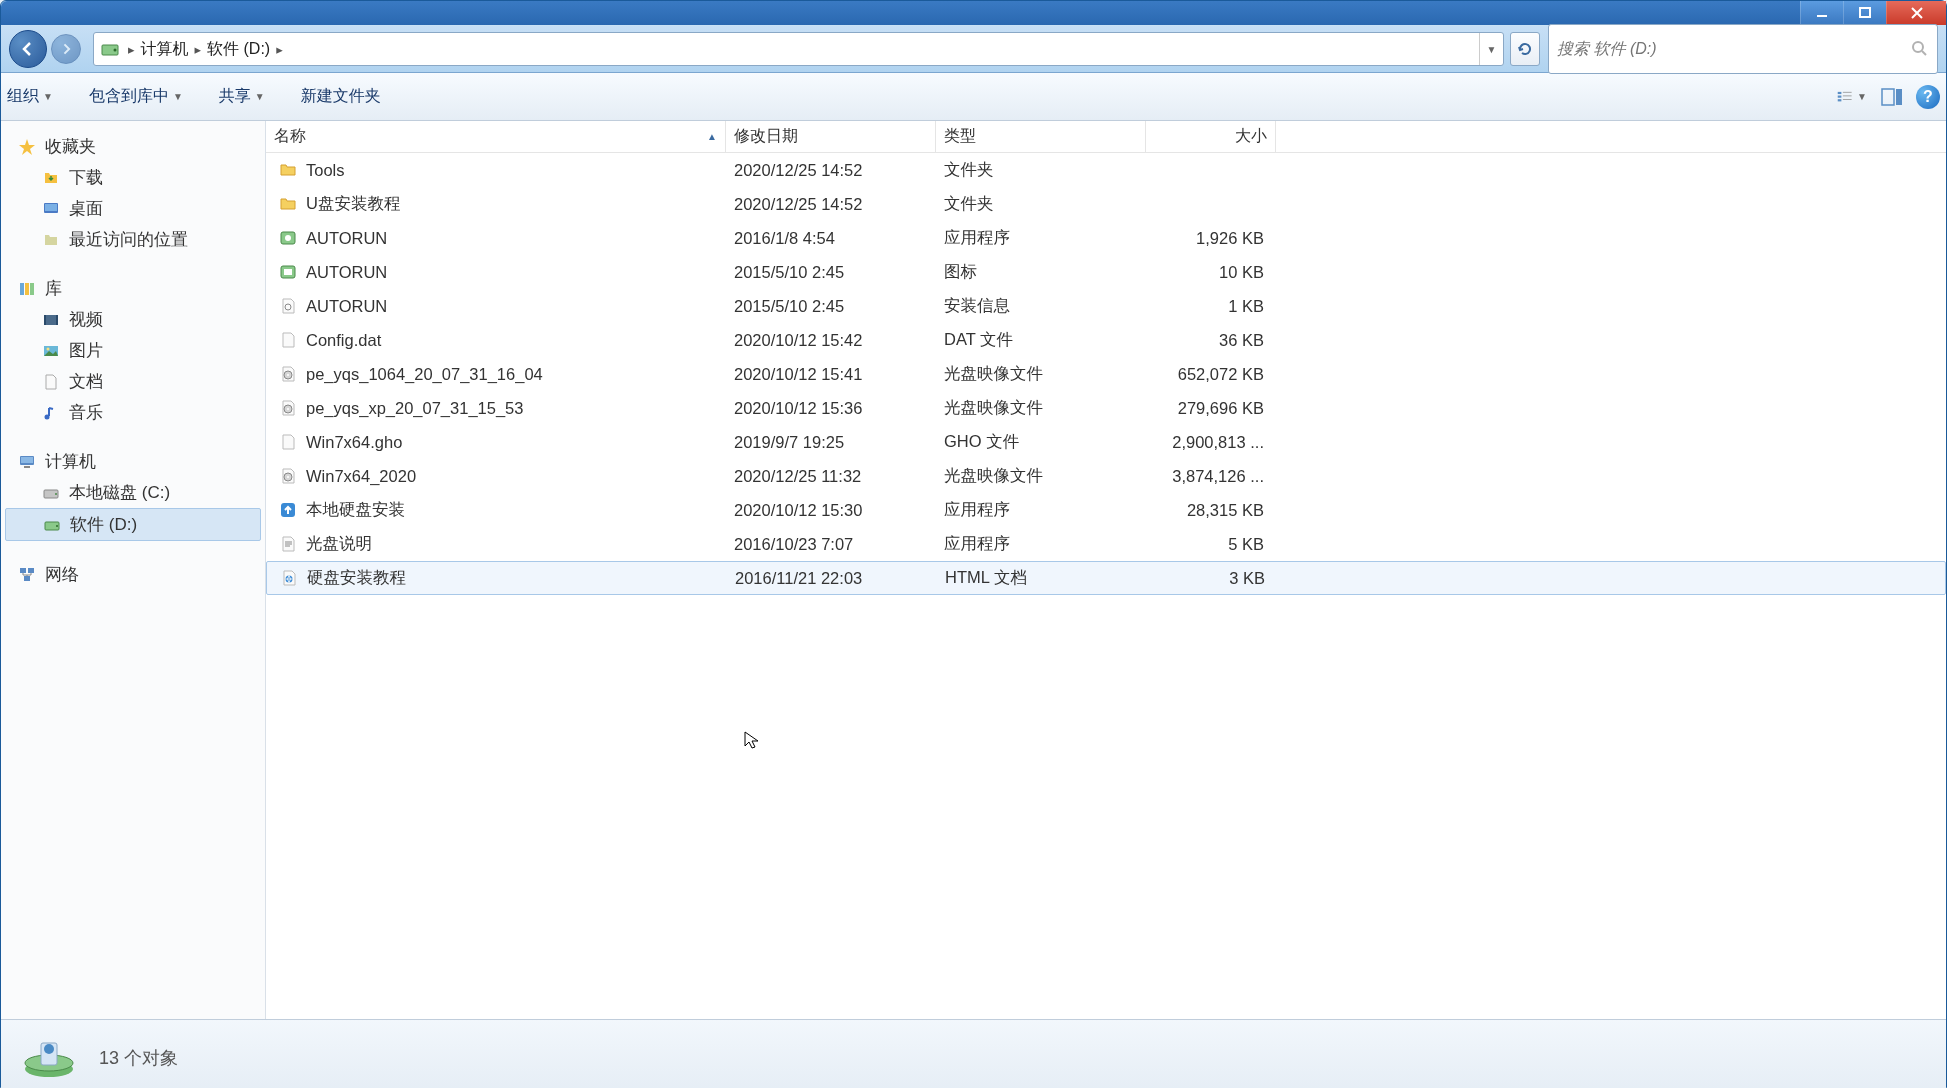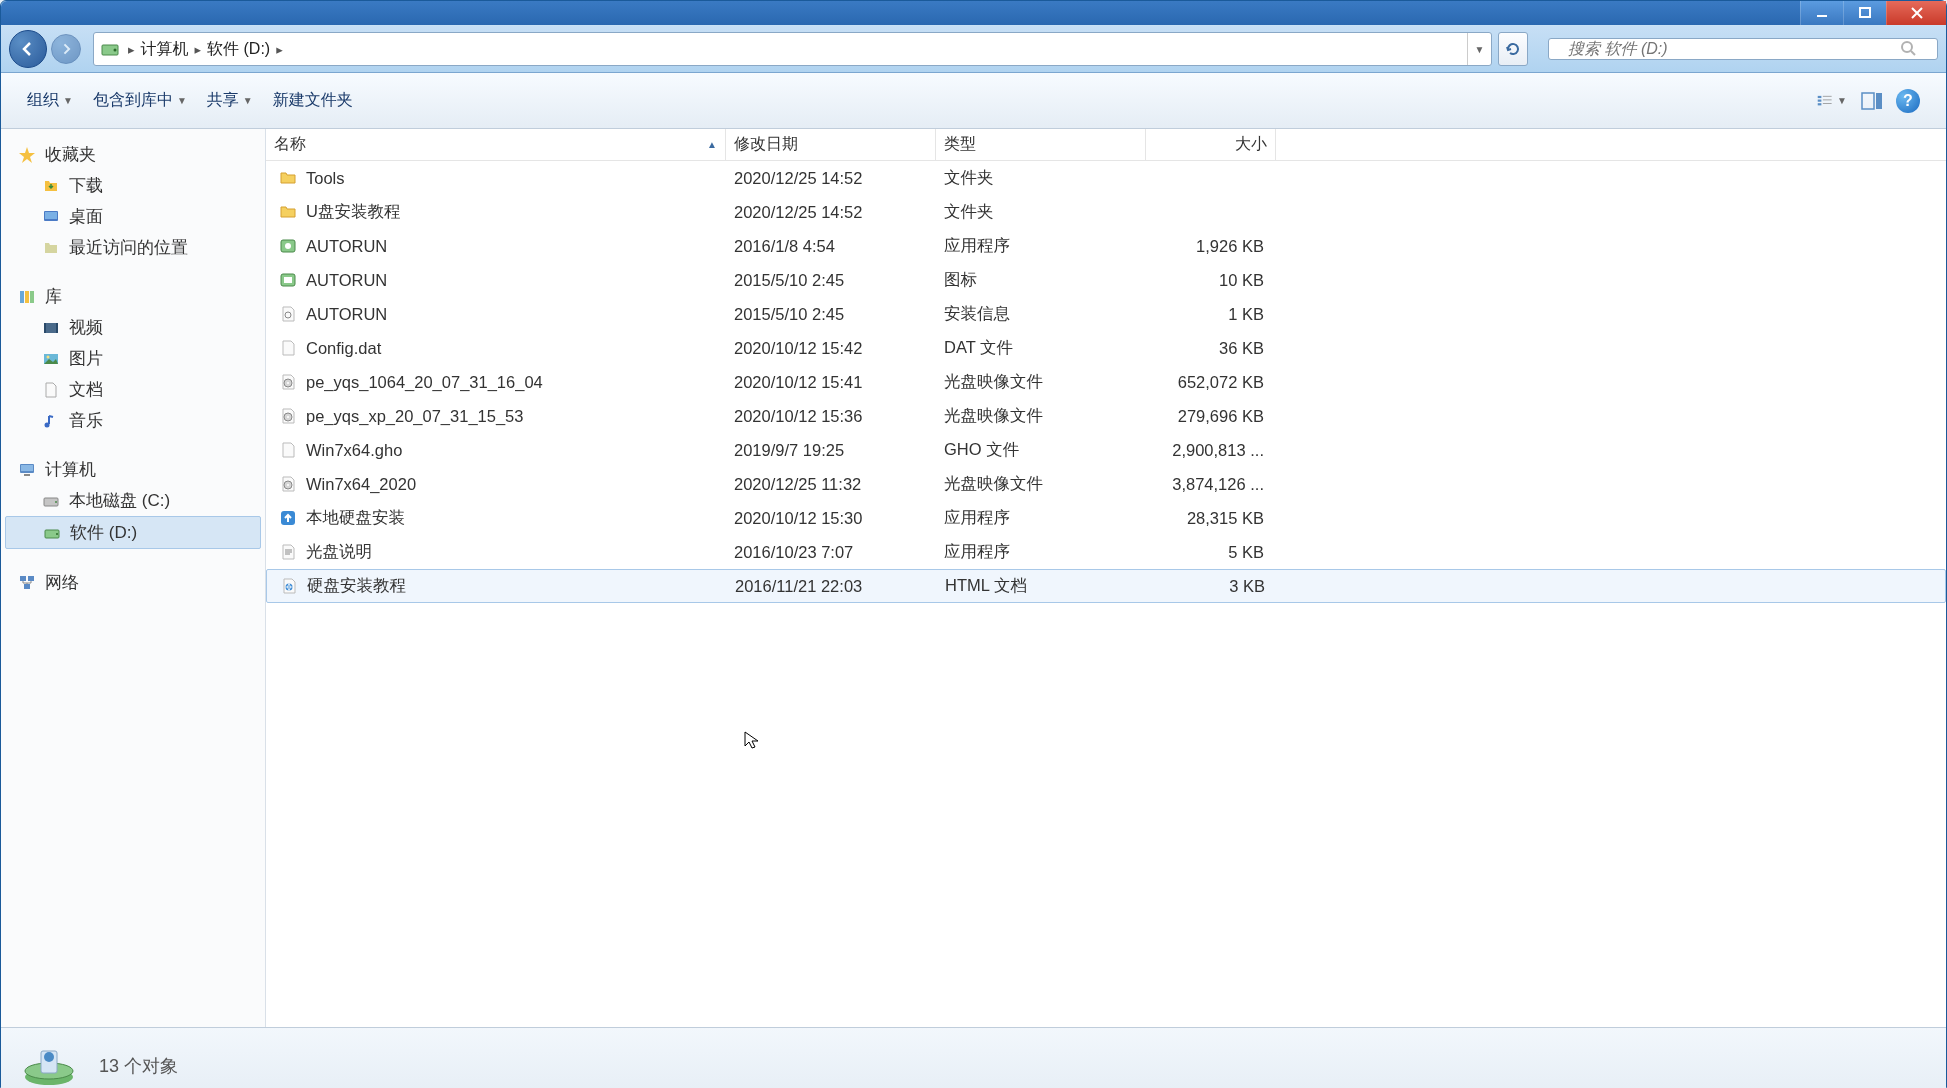--- a/index.html
+++ b/index.html
@@ -29,26 +29,26 @@
 }
 .nav-btn { width:38px; height:38px; border-radius:50%; background: radial-gradient(circle at 30% 30%, #5a8ec5, #2a5a9a); border:1px solid #1a4a8a; display:flex; align-items:center; justify-content:center;}
 .nav-btn.fwd { opacity:0.5; width:30px; height:30px;}
 .nav-btn svg{ fill:white; }
 .addr-bar { flex:1; height:34px; background:white; border:1px solid #8aa8c6; border-radius:3px; display:flex; align-items:center; margin-left:8px;}
 .addr-icon { width:24px; height:24px; margin:0 4px; display:flex; align-items:center; justify-content:center;}
 .bc-sep { color:#555; font-size:13px; padding:0 2px;}
 .bc-item { font-size:16px; color:#222; padding:0 4px; height:100%; display:flex; align-items:center;}
 .addr-drop { width:24px; display:flex; align-items:center; justify-content:center; border-left:1px solid #ccc; height:100%;}
 .refresh { width:30px; height:34px; border:1px solid #8aa8c6; background:linear-gradient(#fcfdff,#e8eef5); margin-left:2px; display:flex;align-items:center;justify-content:center; border-radius:3px;}
-.search-box { width:390px; height:22px; background:white; border:1px solid #8aa8c6; border-radius:3px; margin-left:16px; display:flex; align-items:center; padding:0 19px;}
+.search-box { width:390px; height:50px; background:white; border:1px solid #8aa8c6; border-radius:3px; margin-left:4px; display:flex; align-items:center; padding:0 8px;}
 .search-box input { border:none; outline:none; flex:1; font-size:16px; font-style:italic; color:#888;}
 .search-ico { width:18px; height:18px; opacity:0.5;}
 .toolbar {
-  height:56px; background: linear-gradient(to bottom, #f7fbff, #e5edf5);
-  border-bottom:1px solid #c0cddb; display:flex; align-items:center; padding:0 26px; gap:20px;
+  height:48px; background: linear-gradient(to bottom, #f7fbff, #e5edf5);
+  border-bottom:1px solid #c0cddb; display:flex; align-items:center; padding:0 6px; gap:36px;
 }
 .tb-item { font-size:16px; color:#1a3a6a; display:flex; align-items:center; gap:4px; cursor:default;}
 .tb-right { margin-left:auto; display:flex; align-items:center; gap:8px;}
 .view-btn { width:32px; height:28px; border:1px solid transparent; display:flex; align-items:center;justify-content:center;}
 .help-btn { width:24px;height:24px;border-radius:50%;background:radial-gradient(circle at 30% 30%,#6ab8f0,#1a6ac0);color:white;font-weight:bold;display:flex;align-items:center;justify-content:center;font-size:16px;}
 .main-area { display:flex; height: calc(100% - 24px - 48px - 40px - 76px); background:white;}
 .sidebar { width:265px; background:#fafbfc; border-right:1px solid #d9e0e8; padding-top:10px; overflow:auto;}
 .sb-group { margin-bottom:18px;}
 .sb-heading { display:flex; align-items:center; gap:8px; padding:4px 16px; font-size:17px; color:#333;}
 .sb-item { display:flex; align-items:center; gap:8px; padding:4px 16px 4px 40px; font-size:17px; color:#333;}

